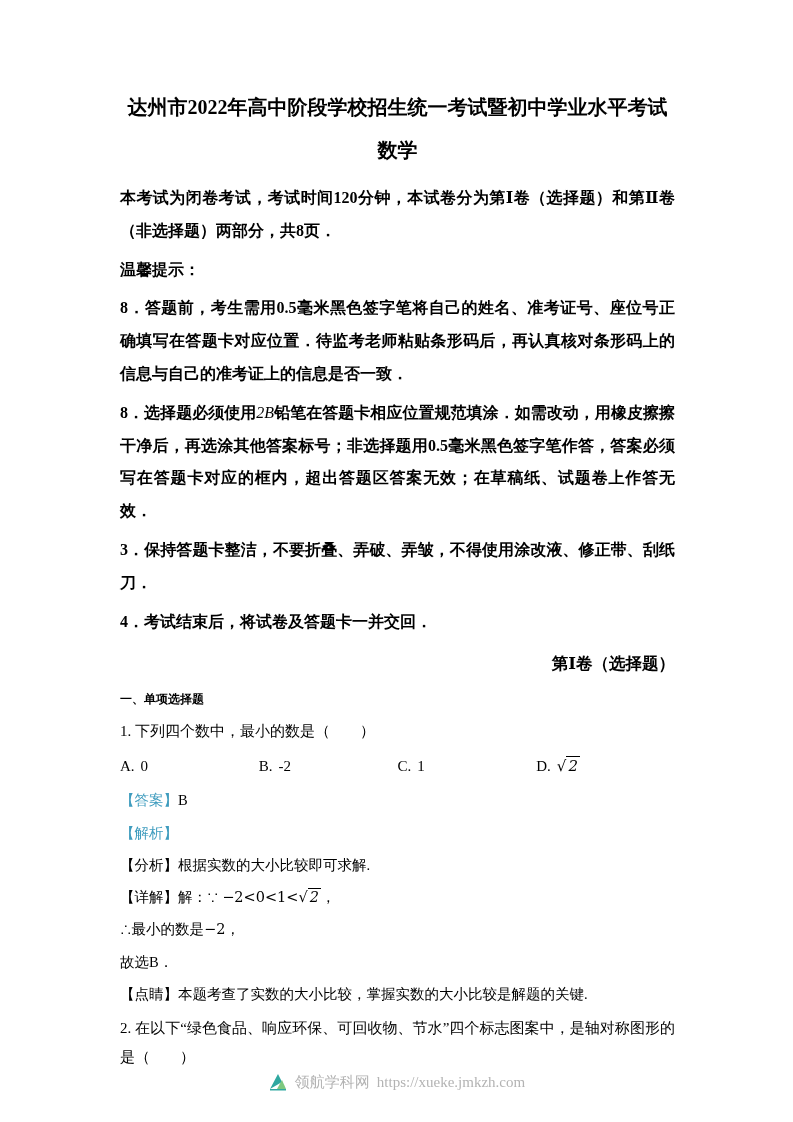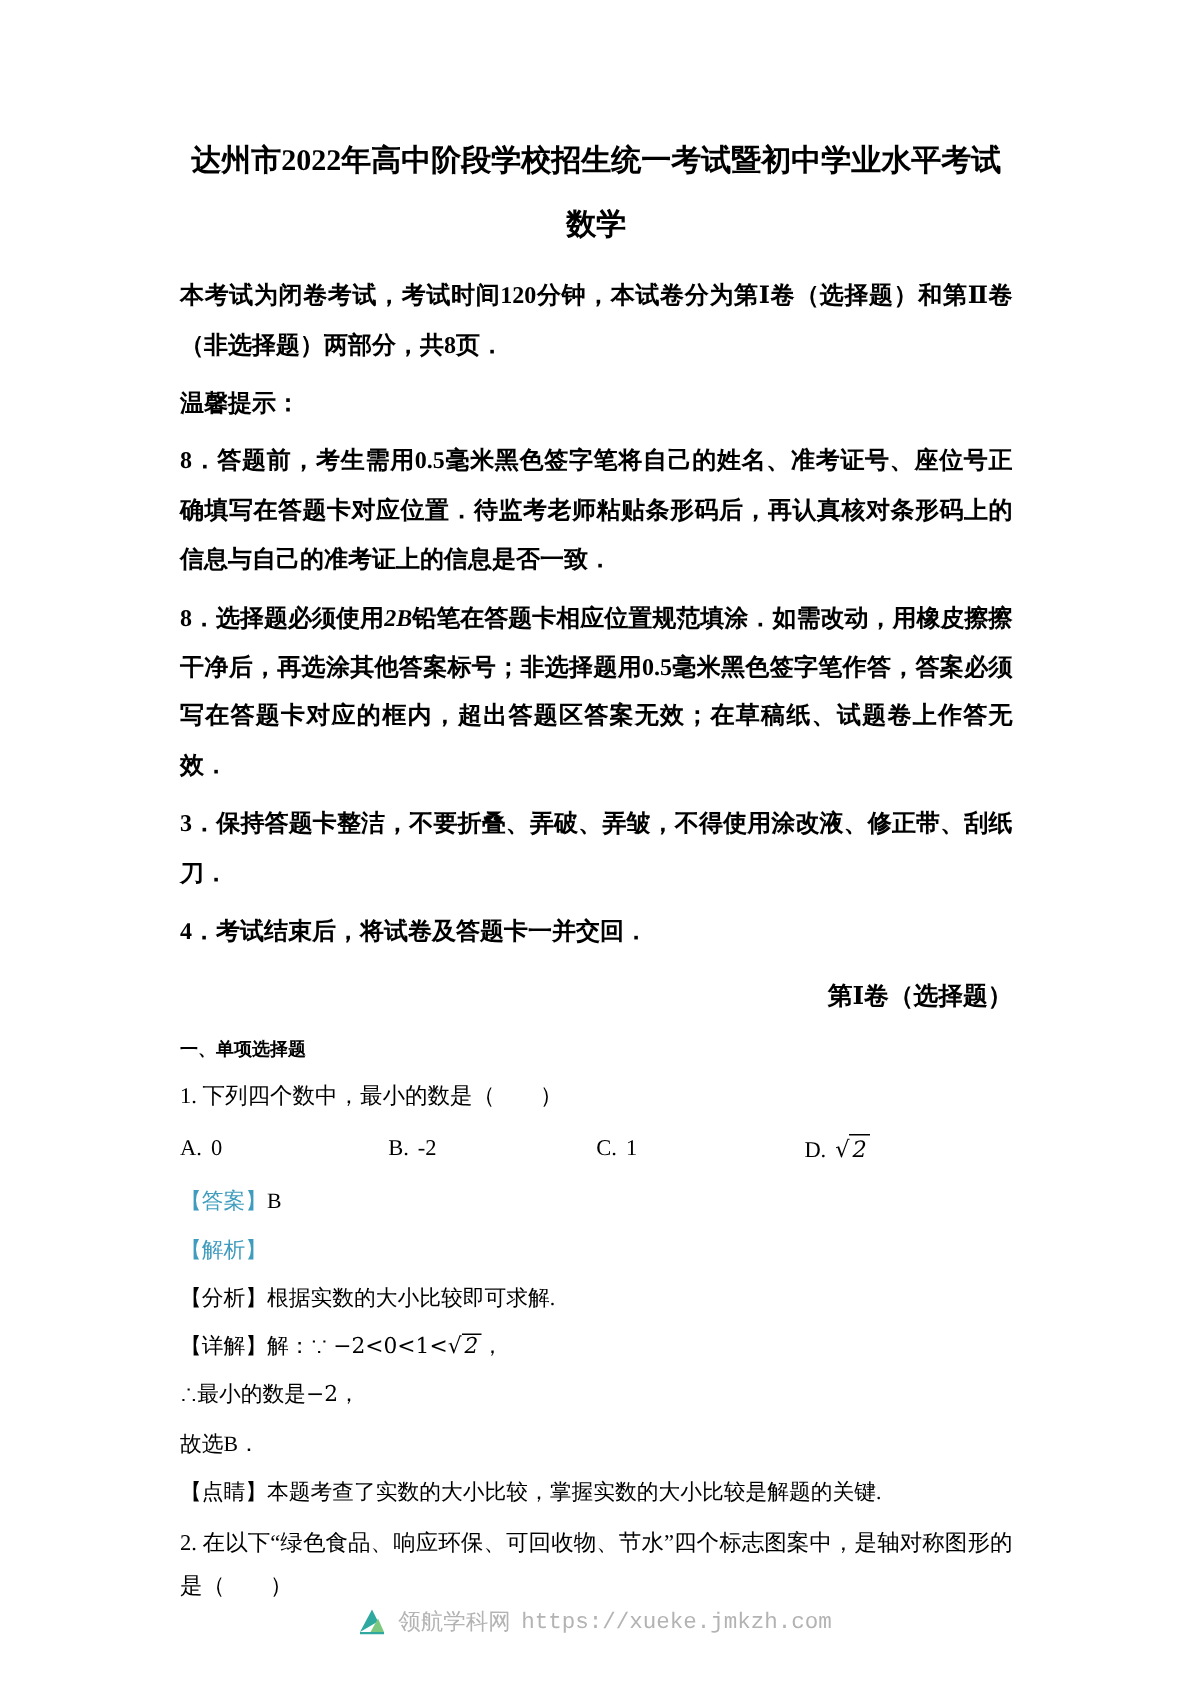--- a/index.html
+++ b/index.html
@@ -23,21 +23,21 @@
     line-height: 2.15;
     margin-bottom: 10px;
   }
   .para {
     font-size: 16px;
     line-height: 2.05;
     text-align: justify;
   }
   .b { font-weight: bold; }
   .note { margin-top: 6px; }
-  .em-i { font-style: italic; font-weight: bold; }
+  .em-i { font-style: italic; font-weight: normal; }
   .volume-header {
     text-align: right;
     font-weight: bold;
     font-size: 16.5px;
     margin-top: 10px;
     line-height: 1.9;
   }
   .section-header {
     font-weight: bold;
     font-size: 12px;
@@ -77,21 +77,21 @@
     border-top: 1px solid #000;
     padding: 0 2px;
   }
   .footer {
     position: absolute;
     left: 0; right: 0;
     bottom: 26px;
     text-align: center;
     color: var(--footer_gray, #b3b3b3);
     font-size: 15px;
-    font-family: Liberation Mono, monospace;
+    font-family: Liberation Serif, serif;
   }
   .footer-inner { display: inline-flex; align-items: center; gap: 7px; }
   .logo-svg { width: 20px; height: 20px; display: inline-block; }
 </style>
 </head>
 <body>
 
 <div class="page">
 
   <h1 class="doc-title">达州市2022年高中阶段学校招生统一考试暨初中学业水平考试数学</h1>

